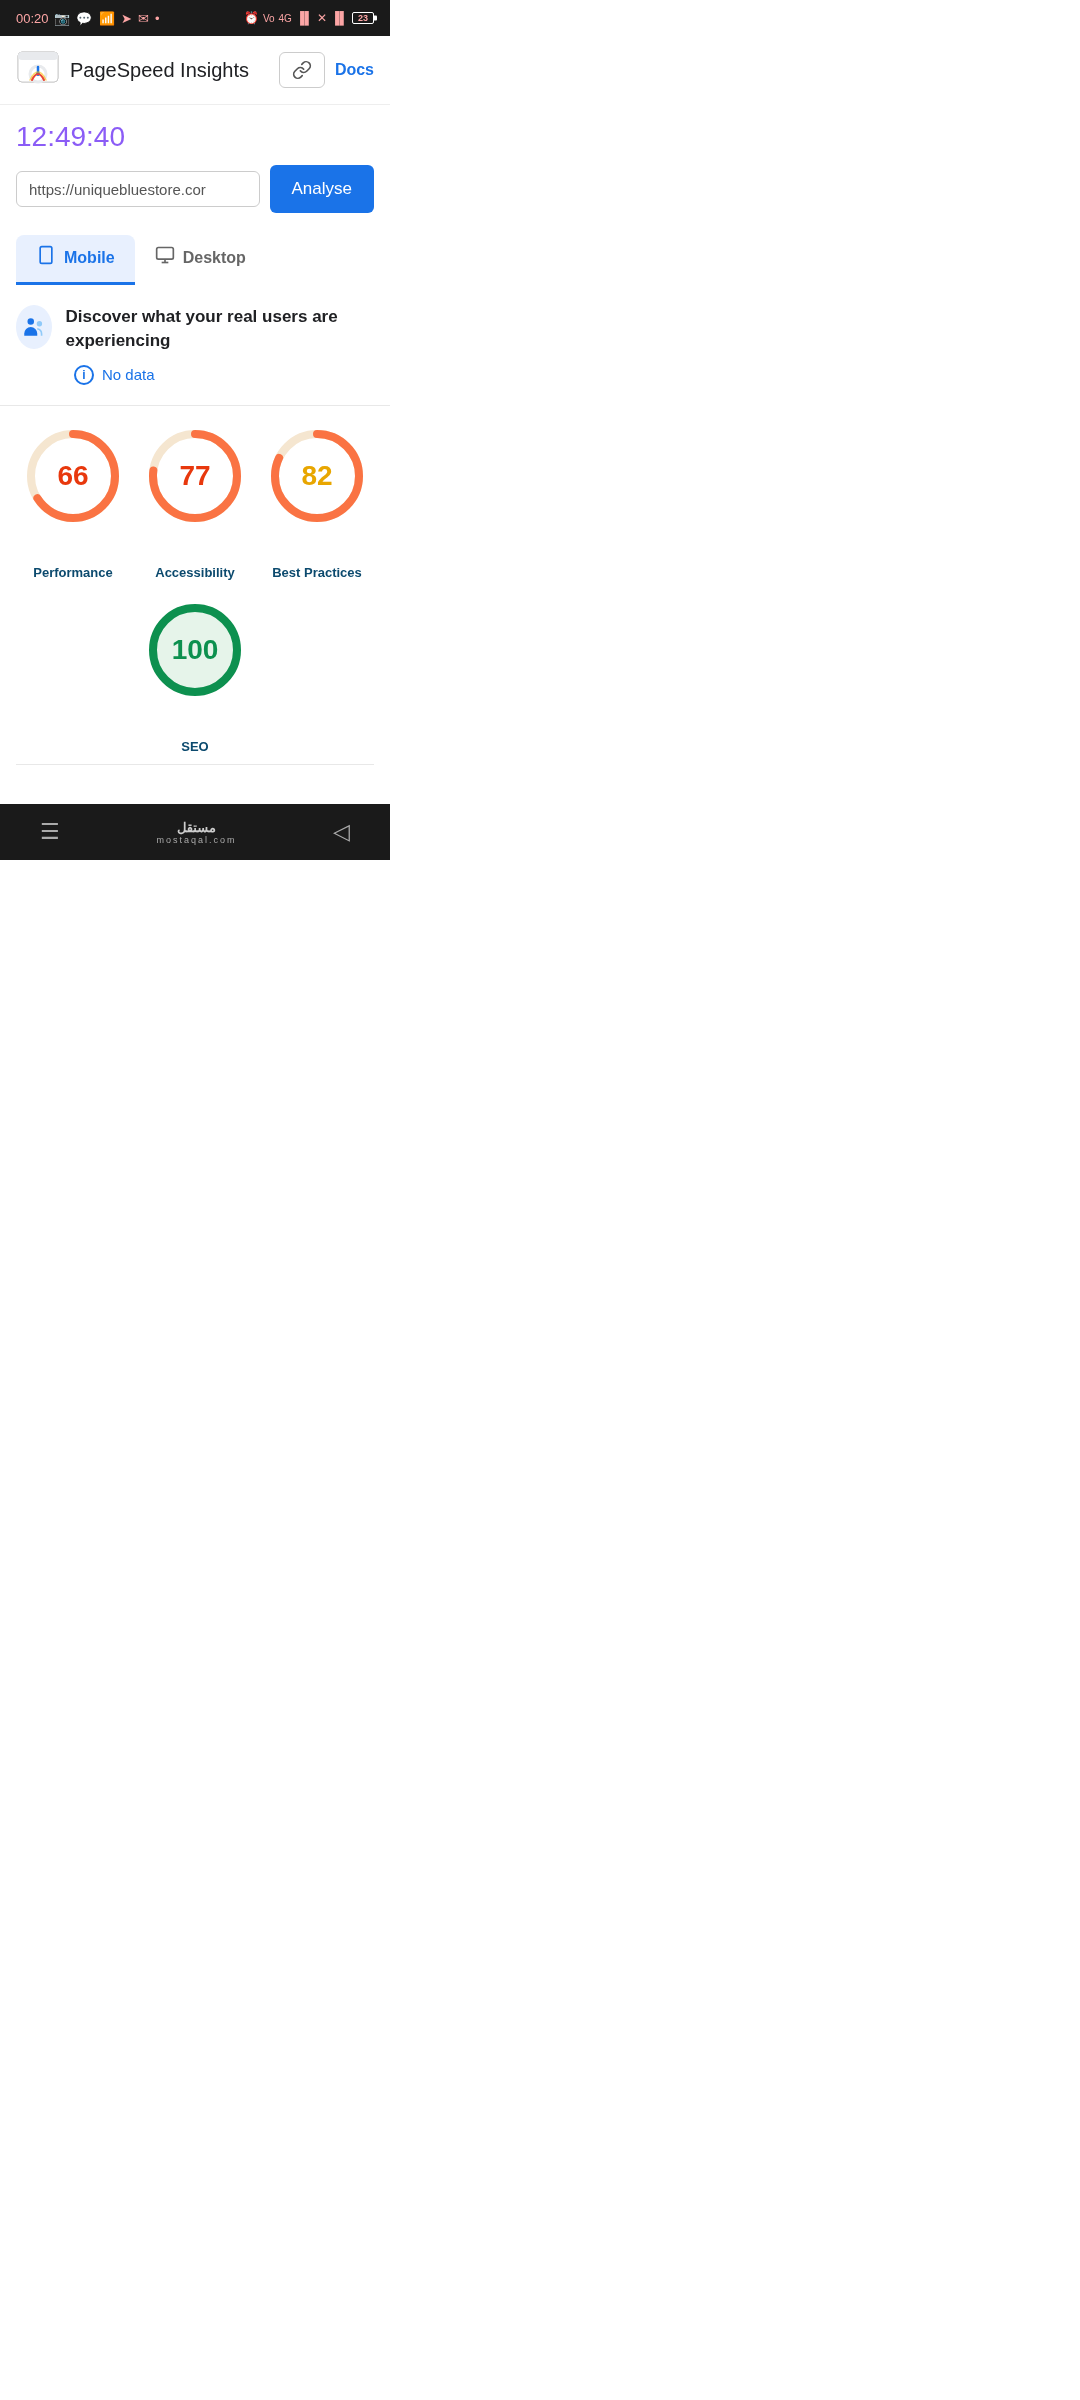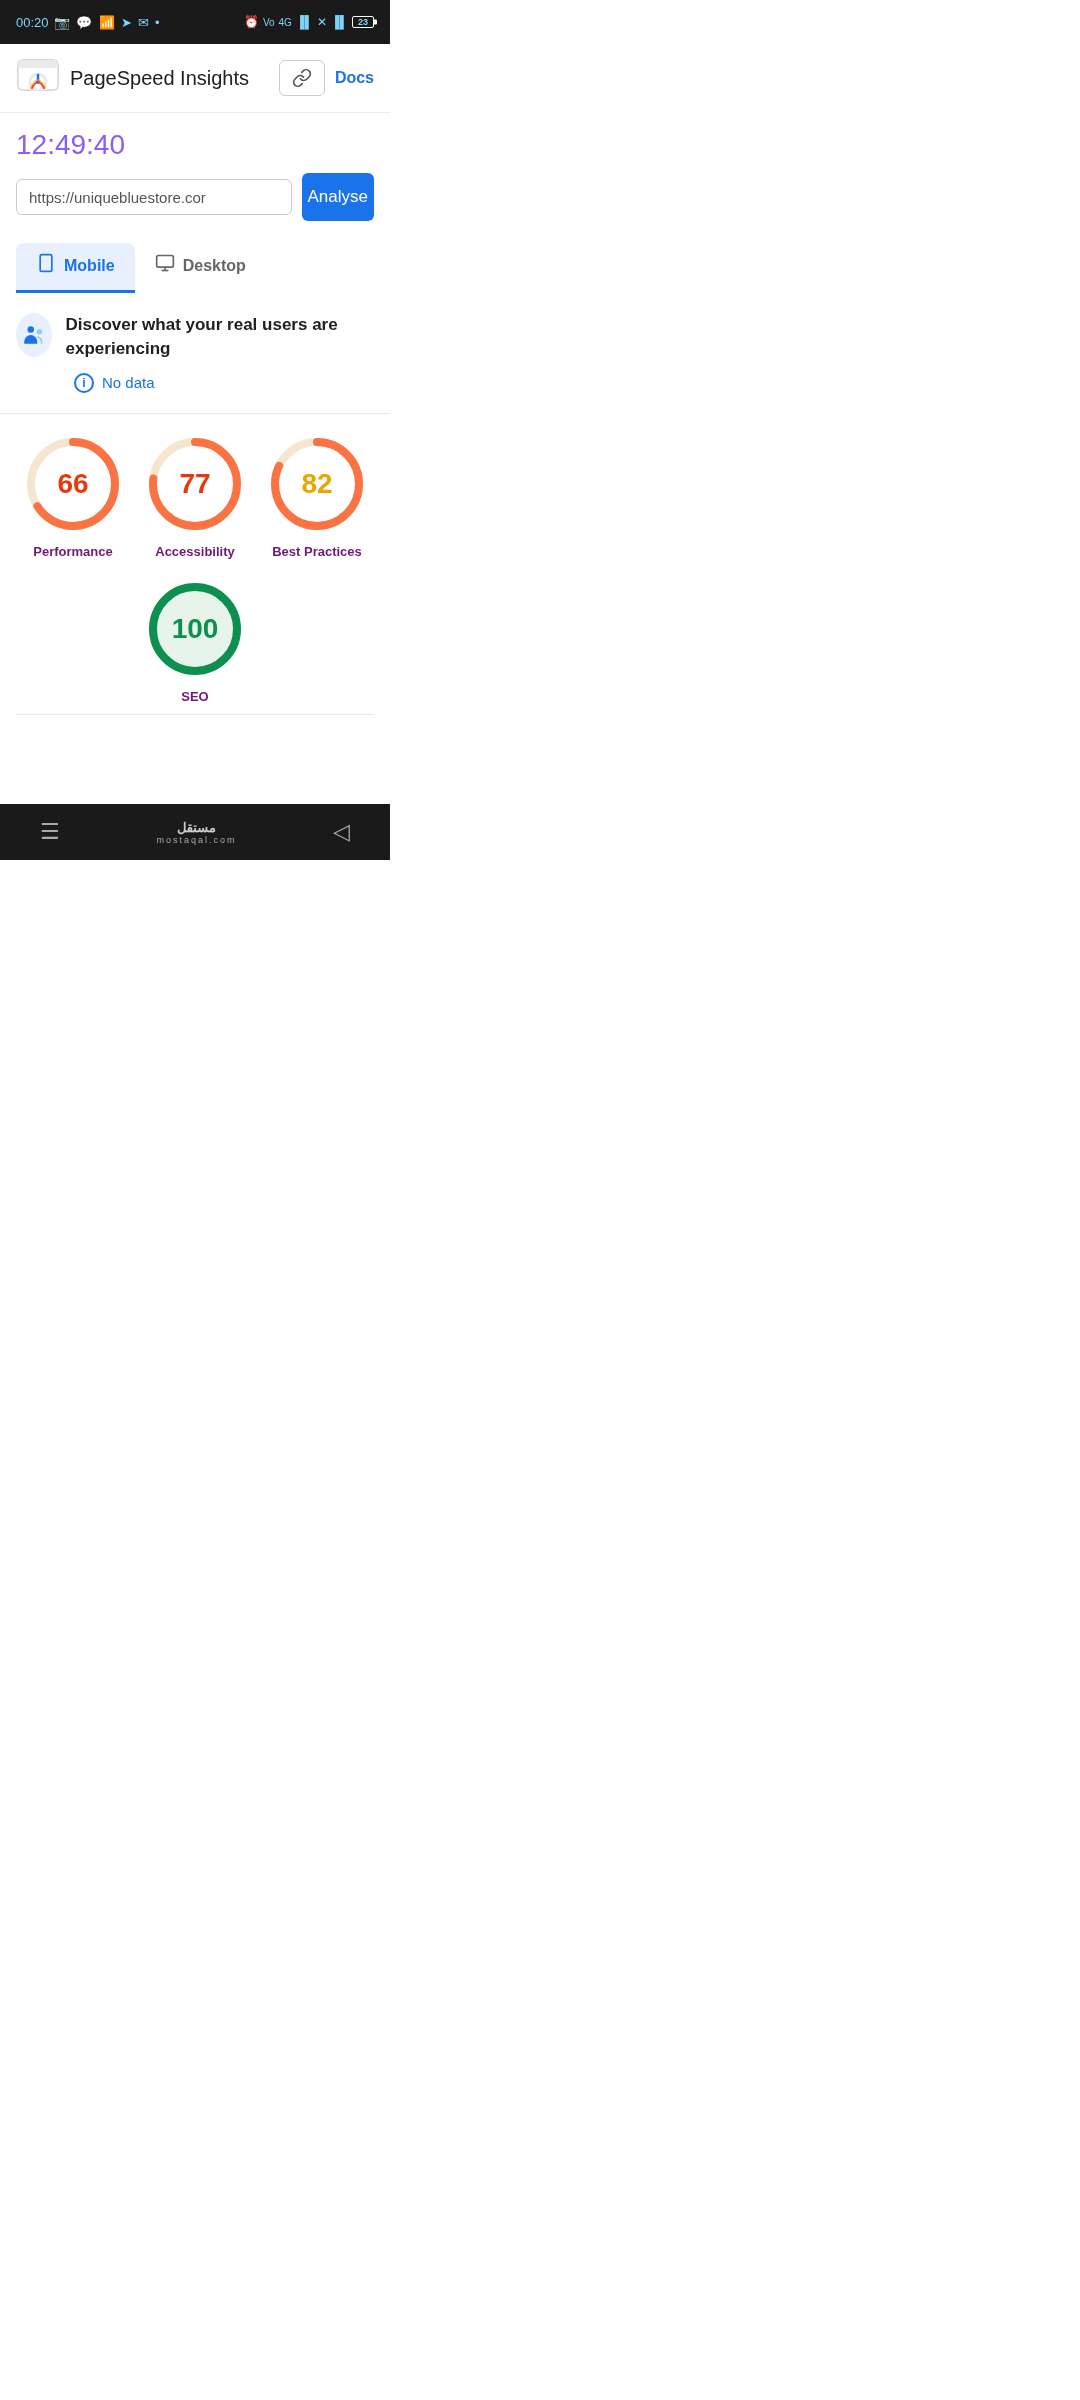--- a/index.html
+++ b/index.html
@@ -10,22 +10,22 @@
       min-height: 860px;
       font-family: 'Arial', sans-serif;
       background: #fff;
       display: flex;
       flex-direction: column;
     }
 
     
     .status-bar {
       background: #1a1a1a;
-      color: #7dd3fc;
-      height: 44px;
+      color: #fca5a5;
+      height: 36px;
       display: flex;
       align-items: center;
       justify-content: space-between;
       padding: 0 16px;
       font-size: 13px;
       font-weight: 500;
     }
     .status-left { display: flex; align-items: center; gap: 6px; }
     .status-right { display: flex; align-items: center; gap: 4px; font-size: 12px; }
     .battery-icon {
@@ -122,21 +122,21 @@
       font-size: 15px;
       color: #555;
       outline: none;
     }
     .analyse-btn {
       height: 48px;
       background: #1a73e8;
       color: #fff;
       border: none;
       border-radius: 6px;
-      padding: 0 6px;
+      padding: 0 22px;
       font-size: 17px;
       font-weight: 500;
       cursor: pointer;
       white-space: nowrap;
     }
 
     
     .tab-row {
       display: flex;
       align-items: center;
@@ -248,22 +248,23 @@
       position: absolute;
       top: 50%;
       left: 50%;
       transform: translate(-50%, -50%);
       font-size: 28px;
       font-weight: 700;
     }
     .score-label {
       font-size: 13px;
       font-weight: 700;
-      color: #701a75;
+      color: #0c4a6e;
       text-align: center;
+      margin-top: 29px;
     }
 
     
     .seo-row {
       display: flex;
       justify-content: center;
       margin-bottom: 10px;
     }
 
     

